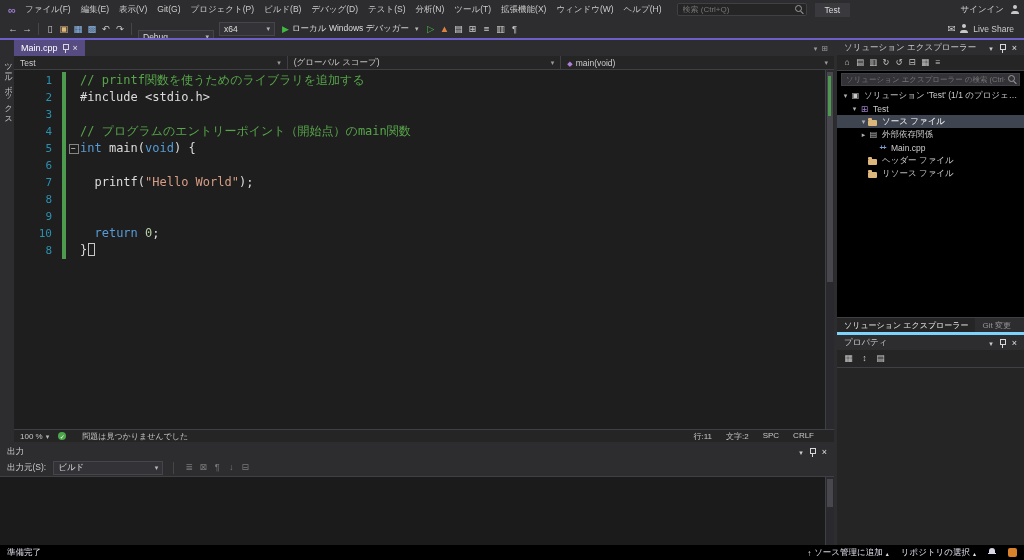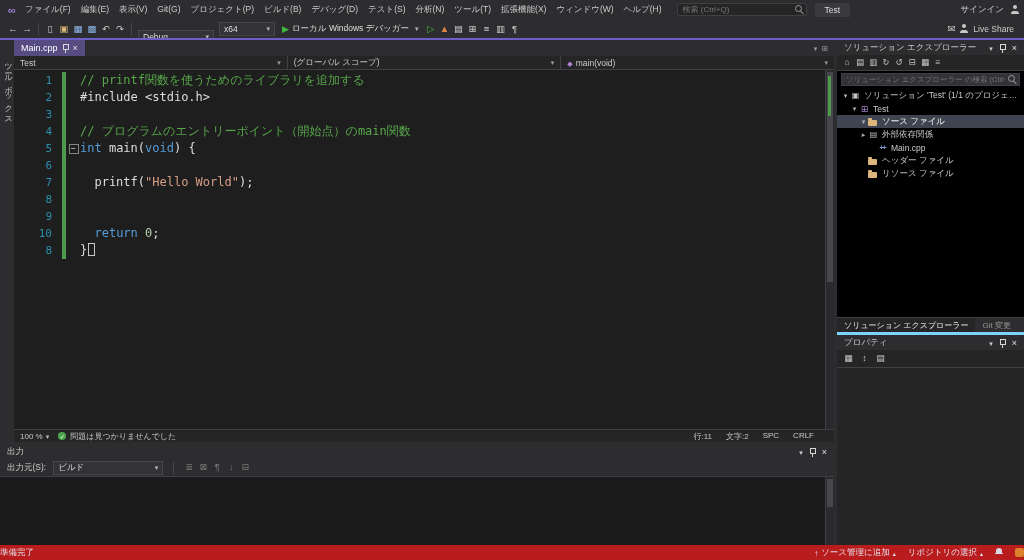--- a/index.html
+++ b/index.html
@@ -74,21 +74,21 @@
   .tok-com { color:#57a64a; } .tok-kw { color:#569cd6; } .tok-str { color:#d69d85; } .tok-num { color:#b5cea8; } .tok-pln { color:#dcdcdc; }
   .caretbox { display:inline-block; width:7px; height:13px; border:1px solid #c8c8c8; margin-left:1px; vertical-align:-2px; }
   .vscroll { position:absolute; top:0; right:0; bottom:0; width:9px; background:#2a2a2e; border-left:1px solid #3f3f46; }
   .vthumb { position:absolute; top:2px; left:1px; right:1px; height:210px; background:#47474d; }
   .vmark { position:absolute; top:6px; left:2px; width:3px; height:40px; background:#4e9a4e; }
 
   
   .minibar { height:13px; flex:none; display:flex; align-items:center; background:#252526; border-top:1px solid #3f3f46; font-size:8px; color:#c8c8c8; padding:0 6px; gap:9px; }
   .okdot { width:8px; height:8px; border-radius:50%; background:#4ca64c; color:#ffffff; display:inline-flex; align-items:center; justify-content:center; flex:none; }
   .okdot::before { content:"✓"; font-size:6px; }
-  .health { display:flex; align-items:center; gap:4px; }
+  .health { display:flex; align-items:center; gap:16px; }
   .mini-right { margin-left:auto; display:flex; gap:14px; padding-right:14px; }
 
   
   .h-split { height:2px; background:#2d2d30; flex:none; }
 
   
   .output-panel { flex:1; display:flex; flex-direction:column; background:#252526; min-height:0; }
   .panel-header { height:15px; display:flex; align-items:center; padding:0 7px; font-size:8.5px; color:#cccccc; flex:none; background:#2d2d30; }
   .ph-icons { margin-left:auto; display:flex; align-items:center; gap:6px; }
   .out-toolbar { height:18px; display:flex; align-items:center; padding:0 7px; gap:5px; flex:none; background:#2d2d30; border-bottom:1px solid #3f3f46; }
@@ -123,21 +123,21 @@
   .tl { overflow:hidden; text-overflow:ellipsis; }
   .btabs { display:flex; border-top:1px solid #3f3f46; height:15px; background:#2d2d30; flex:none; }
   .btab { padding:0 7px; font-size:8px; color:#969696; display:flex; align-items:center; }
   .btab.active { background:#252526; color:#eaeaea; }
   .props-panel { flex:1; display:flex; flex-direction:column; border-top:3px solid #7dd3fc; min-height:0; }
   .props-toolbar { display:flex; gap:3px; padding:2px 5px; border-bottom:1px solid #3f3f46; background:#252526; }
   .props-toolbar .gi { font-size:9px; width:13px; line-height:13px; }
   .props-content { flex:1; background:#252526; }
 
   
-  .statusbar { height:15px; flex:none; background:#b91c1c; display:flex; align-items:center; color:#e2e2ee; font-size:8.5px; padding:0 0; }
+  .statusbar { height:15px; flex:none; background:#000000; display:flex; align-items:center; color:#e2e2ee; font-size:8.5px; padding:0 7px; }
   .sb-right { margin-left:auto; display:flex; align-items:center; gap:12px; }
   .sb-item { display:flex; align-items:center; gap:3px; }
   .i-up::before { content:"↑"; font-size:8px; }
   .caret-up::before { content:"▴"; font-size:6px; }
   .i-bell { width:8px; height:9px; position:relative; display:inline-block; }
   .i-bell::before { content:""; position:absolute; top:0; left:1px; width:6px; height:5px; background:#d8d8e4; border-radius:3px 3px 0 0; }
   .i-bell::after { content:""; position:absolute; top:5px; left:0; width:8px; height:1px; background:#d8d8e4; }
   .notif-badge { width:9px; height:9px; background:#d9822b; border-radius:2px; }
 </style>
 </head>

